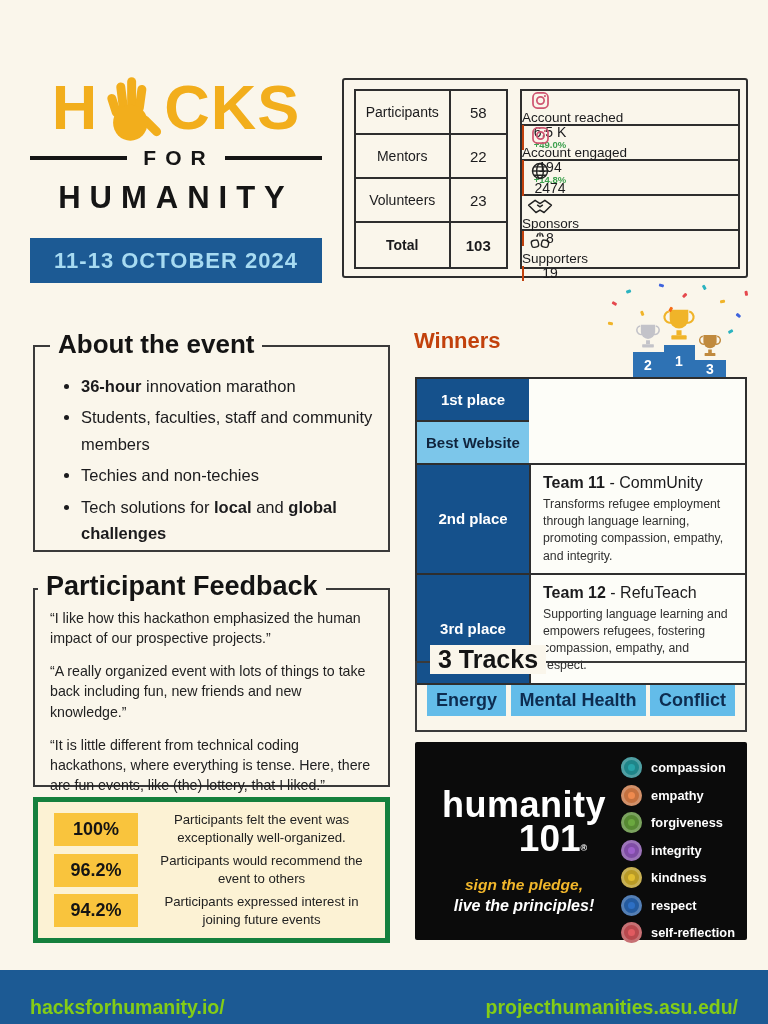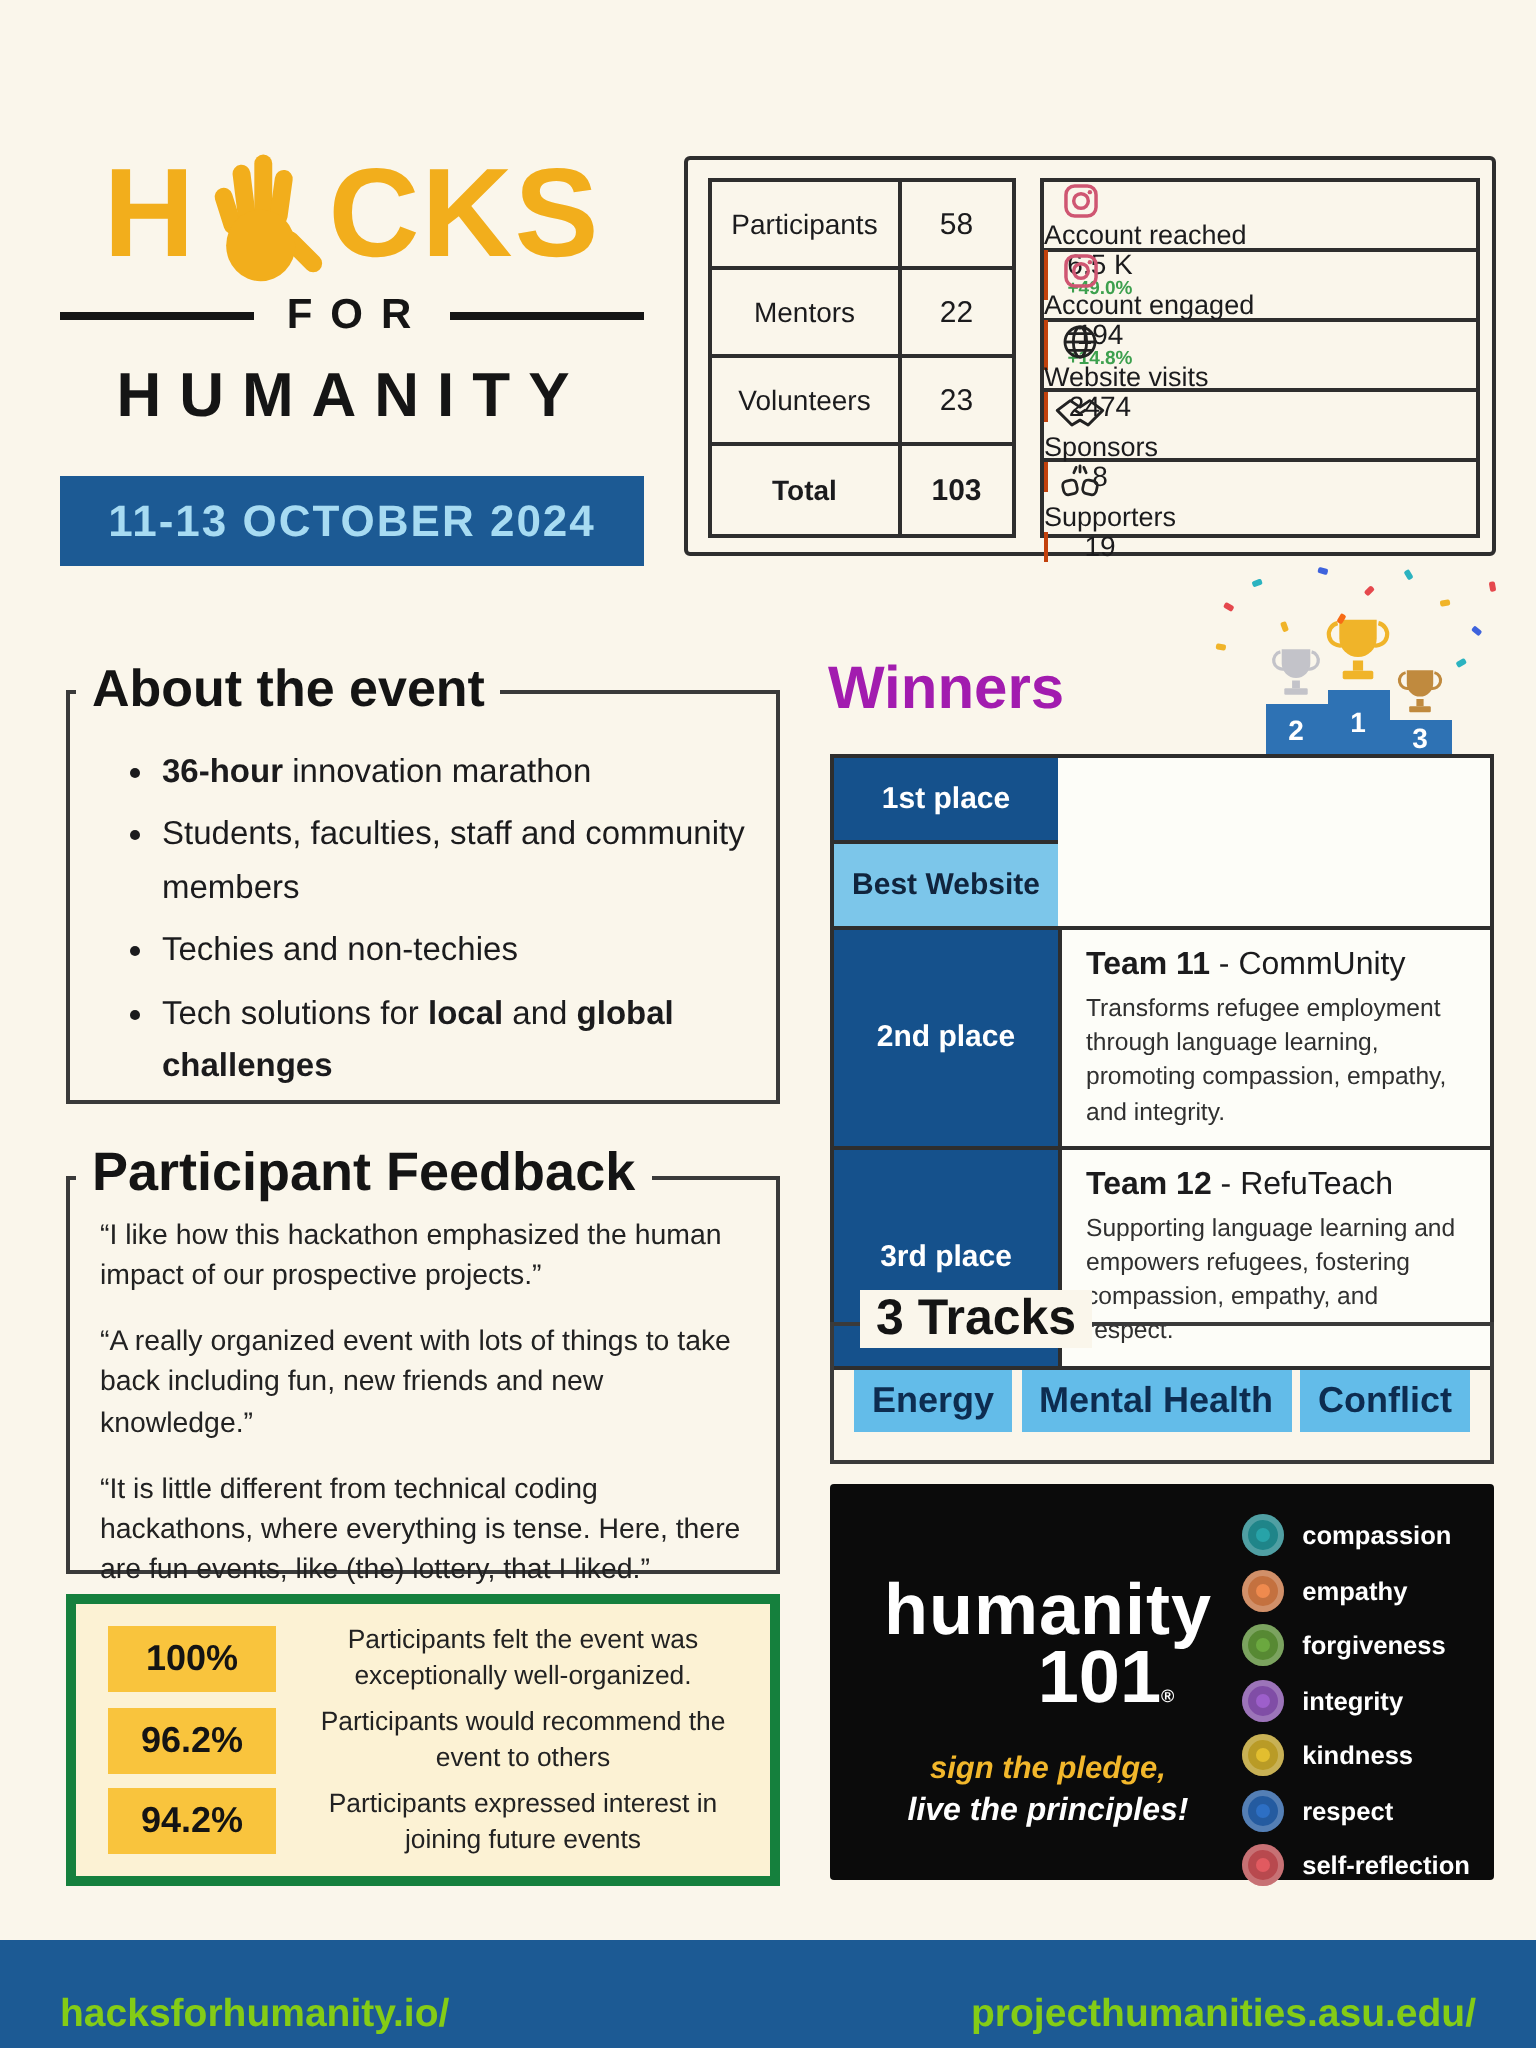--- a/index.html
+++ b/index.html
@@ -44,27 +44,27 @@
   .slabel { flex:1; font-size:13.5px; display:flex; align-items:center; }
   .svalue { width:54px; border-left:2px solid #c2410c; display:flex; flex-direction:column;
     align-items:center; justify-content:center; font-size:14px; line-height:1.05; }
   .sdelta { font-size:9.5px; color:#3DA04E; font-weight:700; }
   .sdelta:empty { display:none; }
 
   
   .panel-title { position:absolute; background:#FAF6EB; padding:0 8px; font-weight:800; color:#141414; z-index:2; white-space:nowrap; }
   .boxed { position:absolute; border:2px solid #3a3a3a; }
 
-  #about-title { left:38px; top:329px; font-size:26px; }
+  #about-title { left:50px; top:329px; font-size:26px; }
   .about-box { left:33px; top:345px; width:357px; height:207px; }
   .about-list { margin:26px 12px 0 46px; font-size:16.5px; line-height:1.6; }
   .about-list li { margin-bottom:5px; }
 
   
-  #winners-title { position:absolute; left:414px; top:328px; font-size:30px; font-weight:800; color:#a21caf; }
+  #winners-title { position:absolute; left:414px; top:328px; font-size:22px; font-weight:800; color:#c2410c; }
   .podium { position:absolute; left:604px; top:286px; width:150px; height:91px;
     display:flex; align-items:flex-end; justify-content:center; }
   .pod-col { display:flex; flex-direction:column; align-items:center; width:31px; }
   .pod-block { width:31px; background:#2E72B4; color:#fff; font-weight:700; font-size:14px;
     display:flex; align-items:center; justify-content:center; }
   .pod-2 .pod-block { height:25px; } .pod-1 .pod-block { height:32px; } .pod-3 .pod-block { height:17px; }
   .confetti span { position:absolute; width:5px; height:2.5px; border-radius:1px; }
   .confetti span:nth-child(1){left:8px;top:16px;background:#E5484D;transform:rotate(30deg);}
   .confetti span:nth-child(2){left:22px;top:4px;background:#2BB3C0;transform:rotate(-20deg);}
   .confetti span:nth-child(3){left:36px;top:26px;background:#F0B429;transform:rotate(70deg);}
@@ -220,21 +220,20 @@
       </div>
       <div class="srow">
         <div class="sicon">
           <svg viewBox="0 0 24 24" width="20" height="20" fill="none" stroke="#222" stroke-width="1.7">
               <circle cx="12" cy="12" r="9"></circle>
               <ellipse cx="12" cy="12" rx="4" ry="9"></ellipse>
               <line x1="3" y1="12" x2="21" y2="12"></line>
               <path d="M4.5 7h15M4.5 17h15"></path>
             </svg>
         </div>
-        <div class="slabel">Website visits</div>
         <div class="svalue">
           <span>2474</span>
 
         </div>
       </div>
       <div class="srow">
         <div class="sicon">
           <svg viewBox="0 0 32 24" width="26" height="20" fill="none" stroke="#222" stroke-width="1.8" stroke-linejoin="round" stroke-linecap="round">
               <path d="M2 11 l8 -6 6 4 6 -4 8 6 -9 9 -5 -3 -5 3 z"></path>
               <path d="M13 11 l3 2 3 -2"></path>

